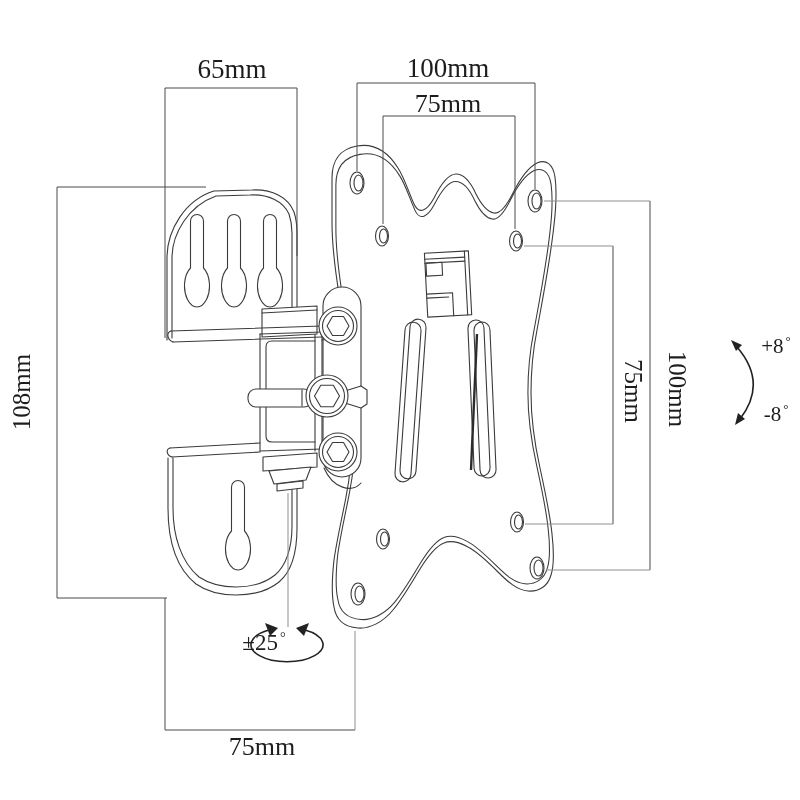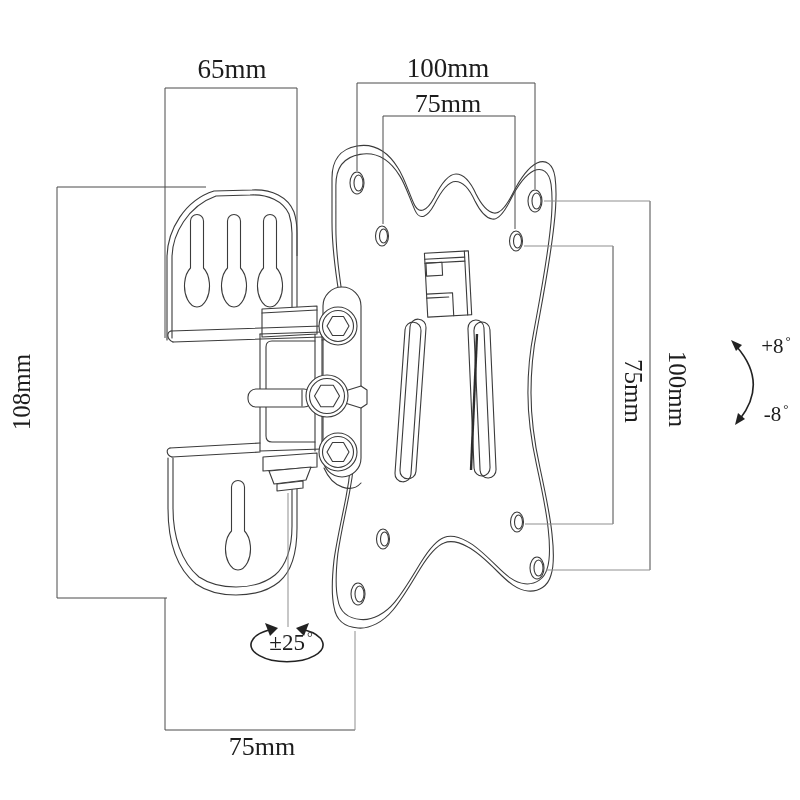--- a/index.html
+++ b/index.html
@@ -191,15 +191,15 @@
   <div class="dim-label sz27" style="left:232px;top:69px;">65mm</div>
   <div class="dim-label sz27" style="left:448px;top:68px;">100mm</div>
   <div class="dim-label sz26" style="left:448px;top:104px;">75mm</div>
   <div class="dim-label sz25 rotm90" style="left:21px;top:392px;">108mm</div>
   <div class="dim-label sz25 rot90" style="left:633px;top:391px;">75mm</div>
   <div class="dim-label sz25 rot90" style="left:677px;top:389px;">100mm</div>
   <div class="dim-label sz26" style="left:262px;top:747px;">75mm</div>
 
   <div class="dim-label sz21" style="left:776px;top:345px;"><span>+8</span><sup class="deg">°</sup></div>
   <div class="dim-label sz21" style="left:776px;top:413px;"><span>-8</span><sup class="deg">°</sup></div>
-  <div class="dim-label sz23" style="left:291px;top:642px;"><span>±25</span><sup class="deg">°</sup></div>
+  <div class="dim-label sz23" style="left:264px;top:642px;"><span>±25</span><sup class="deg">°</sup></div>
 
 </div>
 
 </body></html>

